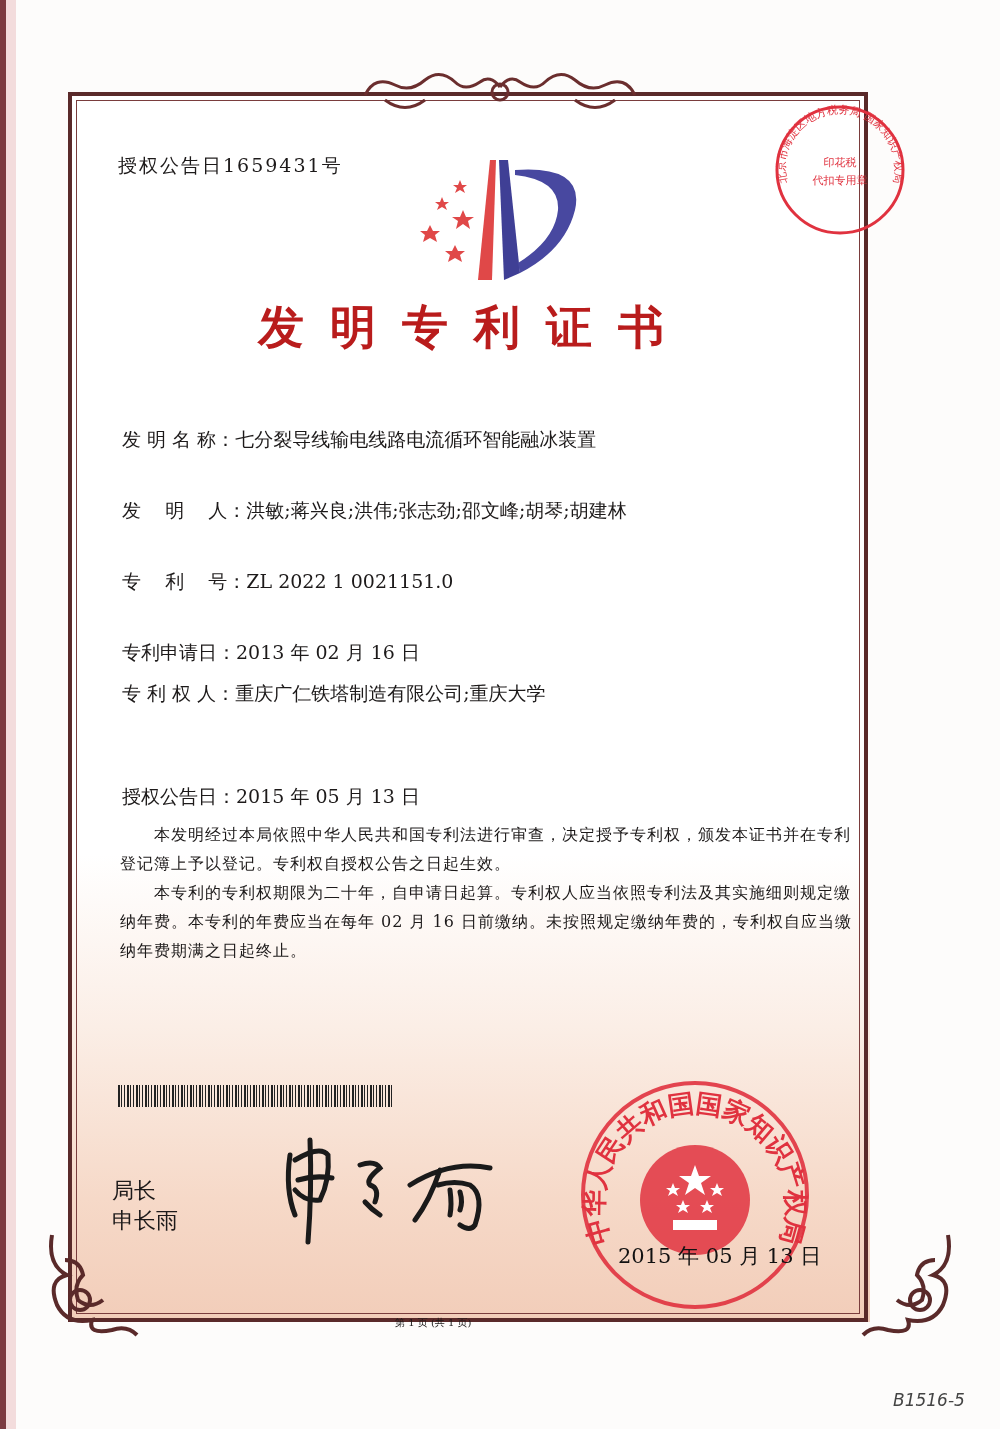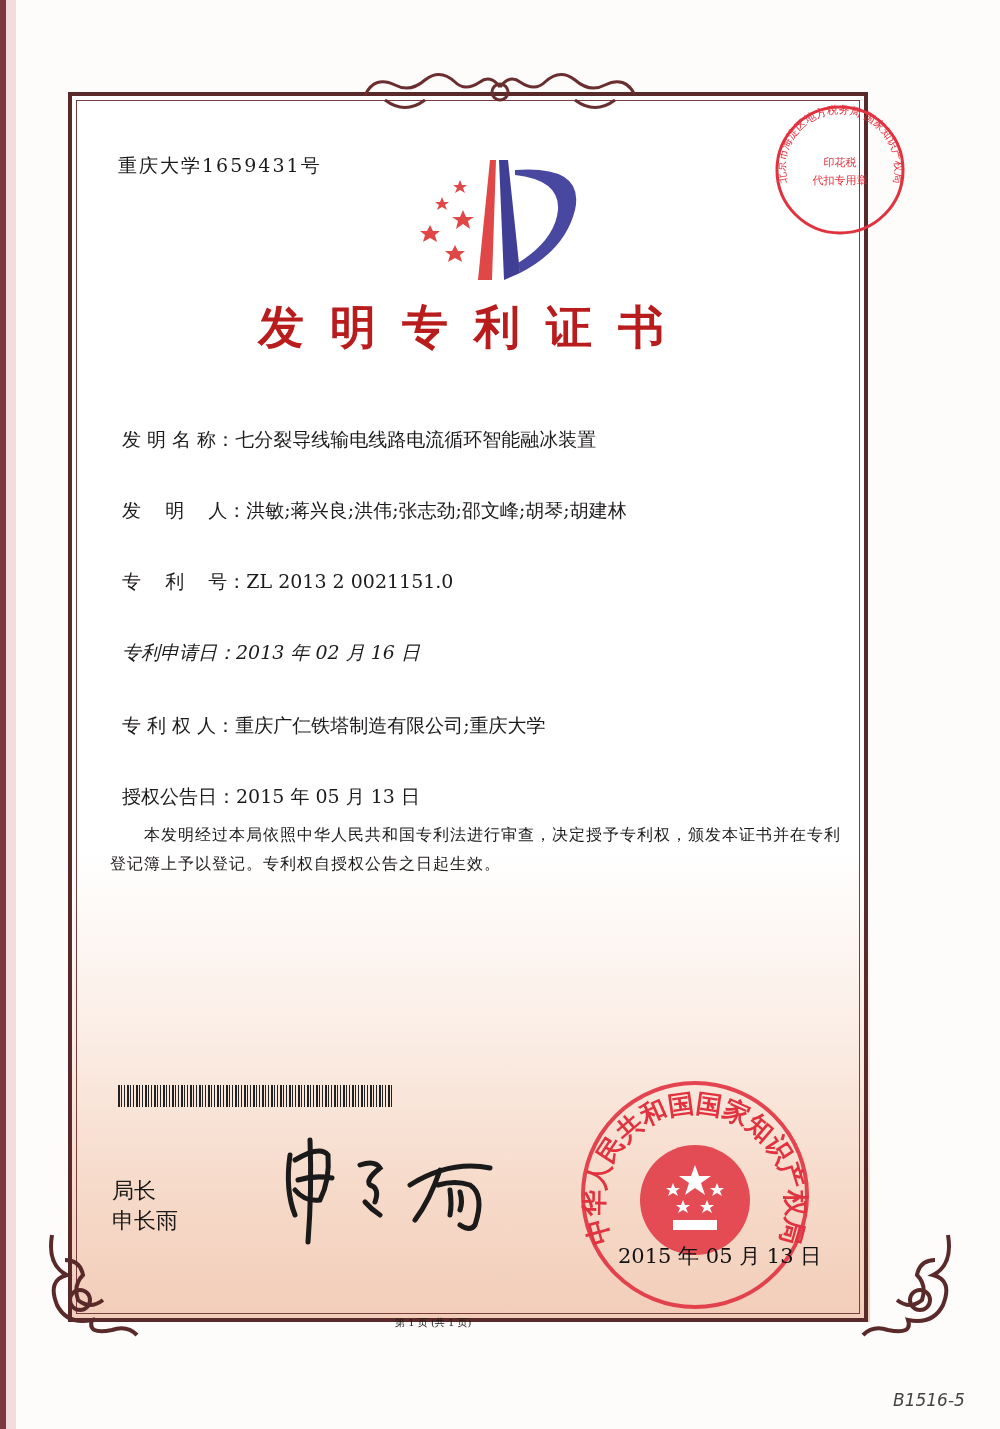--- a/index.html
+++ b/index.html
@@ -22,21 +22,21 @@
   .frame-inner {
     position:absolute; left:76px; top:100px; width:784px; height:1214px;
     border:1px solid #7a3d3d; box-sizing:border-box;
   }
   .ornament { position:absolute; }
   .cert-no { position:absolute; left:118px; top:153px; font-size:19px; letter-spacing:2px; }
   .logo { position:absolute; left:420px; top:155px; width:170px; height:135px; }
   .title { position:absolute; left:258px; top:297px; font-size:46px; letter-spacing:26px; font-family:"DejaVu Serif",serif; font-weight:bold; color:#b91c1c; }
   .field { position:absolute; left:122px; font-size:19px; white-space:nowrap; }
   .field .lbl { display:inline-block; }
-  .body-text { position:absolute; left:110px; top:820px; width:740px; font-size:16px; line-height:29px; letter-spacing:1px; }
+  .body-text { position:absolute; left:120px; top:820px; width:740px; font-size:16px; line-height:29px; letter-spacing:1px; }
   .body-text p { margin:0; text-indent:34px; }
   .barcode { position:absolute; left:118px; top:1085px; width:274px; height:22px;
     background: repeating-linear-gradient(90deg,#222 0 2px,transparent 2px 3px,#222 3px 4px,transparent 4px 6px,#222 6px 7px,transparent 7px 9px);
   }
   .director { position:absolute; left:112px; font-size:22px; font-family:"DejaVu Sans",sans-serif; }
   .signature { position:absolute; left:280px; top:1130px; width:230px; height:115px; }
   .seal-big { position:absolute; left:575px; top:1075px; width:240px; height:240px; }
   .seal-date { position:absolute; left:618px; top:1242px; font-size:21px; color:#111; }
   .seal-small { position:absolute; left:770px; top:100px; width:140px; height:140px; }
   .page-foot { position:absolute; left:395px; top:1316px; font-size:10px; }
@@ -70,21 +70,21 @@
 </svg>
 <svg class="ornament" style="left:850px;top:1230px;" width="110" height="110" viewBox="0 0 110 110">
   <g fill="none" stroke="#5a2a2a" stroke-width="4">
     <path d="M98 5 q5 30 -15 40 q20 5 10 30 q-10 20 -35 15 q5 15 -20 10 q-15 -5 -25 5"></path>
     <path d="M85 30 q-15 0 -18 15 q10 10 5 25 q-12 10 -25 0"></path>
     <circle cx="70" cy="70" r="10"></circle>
   </g>
 </svg>
 
 <div class="cert-no">
-  <span>重庆大学</span><span>1659431</span><span>号</span>
+  <span>授权公告日</span><span>1659431</span><span>号</span>
 </div>
 
 <svg class="logo" viewBox="0 0 170 135">
   <polygon points="70,5 76,5 72,125 58,125" fill="#e04848"></polygon>
   <polygon points="79,5 88,5 100,118 84,125" fill="#3f3f95"></polygon>
   <path d="M95 15 Q165 10 155 55 Q145 95 100 118 L98 108 Q135 85 138 55 Q140 25 95 20 Z" fill="#4848a0"></path>
   <g fill="#e04848">
     <polygon points="40,25 42,30 47,30 43,33 45,38 40,35 35,38 37,33 33,30 38,30"></polygon>
     <polygon points="22,42 24,47 29,47 25,50 27,55 22,52 17,55 19,50 15,47 20,47"></polygon>
     <polygon points="43,55 46,62 54,62 48,66 50,74 43,69 36,74 38,66 32,62 40,62"></polygon>
@@ -95,34 +95,35 @@
 
 <div class="title">发明专利证书</div>
 
 <div class="field" style="top:427px;text-align:center;">
   <span class="lbl">发 明 名 称：</span><span>七分裂导线输电线路电流循环智能融冰装置</span>
 </div>
 <div class="field" style="top:498px;">
   <span class="lbl" style="white-space:pre">发    明    人：</span><span>洪敏;蒋兴良;洪伟;张志劲;邵文峰;胡琴;胡建林</span>
 </div>
 <div class="field" style="top:569px;">
-  <span class="lbl" style="white-space:pre">专    利    号：</span><span>ZL 2013 2 0021151.0</span>
+  <span class="lbl" style="white-space:pre">专    利    号：</span><span>ZL 2022 1 0021151.0</span>
 </div>
-<div class="field" style="top:640px;font-style:italic;">
+<div class="field" style="top:640px;">
   <span class="lbl">专利申请日：</span><span>2013 年 02 月 16 日</span>
 </div>
-<div class="field" style="top:713px;">
+<div class="field" style="top:681px;">
   <span class="lbl">专 利 权 人：</span><span>重庆广仁铁塔制造有限公司;重庆大学</span>
 </div>
 <div class="field" style="top:784px;">
   <span class="lbl">授权公告日：</span><span>2015 年 05 月 13 日</span>
 </div>
 
 <div class="body-text">
   <p>本发明经过本局依照中华人民共和国专利法进行审查，决定授予专利权，颁发本证书并在专利登记簿上予以登记。专利权自授权公告之日起生效。</p>
+  <p>本专利的专利权期限为二十年，自申请日起算。专利权人应当依照专利法及其实施细则规定缴纳年费。本专利的年费应当在每年 02 月 16 日前缴纳。未按照规定缴纳年费的，专利权自应当缴纳年费期满之日起终止。</p>
 </div>
 
 <div class="barcode"></div>
 
 <div class="director" style="top:1176px;">局长</div>
 <div class="director" style="top:1206px;">申长雨</div>
 
 <svg class="signature" viewBox="0 0 230 115">
   <g fill="none" stroke="#1a1a1a" stroke-width="5" stroke-linecap="round">
     <path d="M10 25 Q5 60 15 85"></path>

